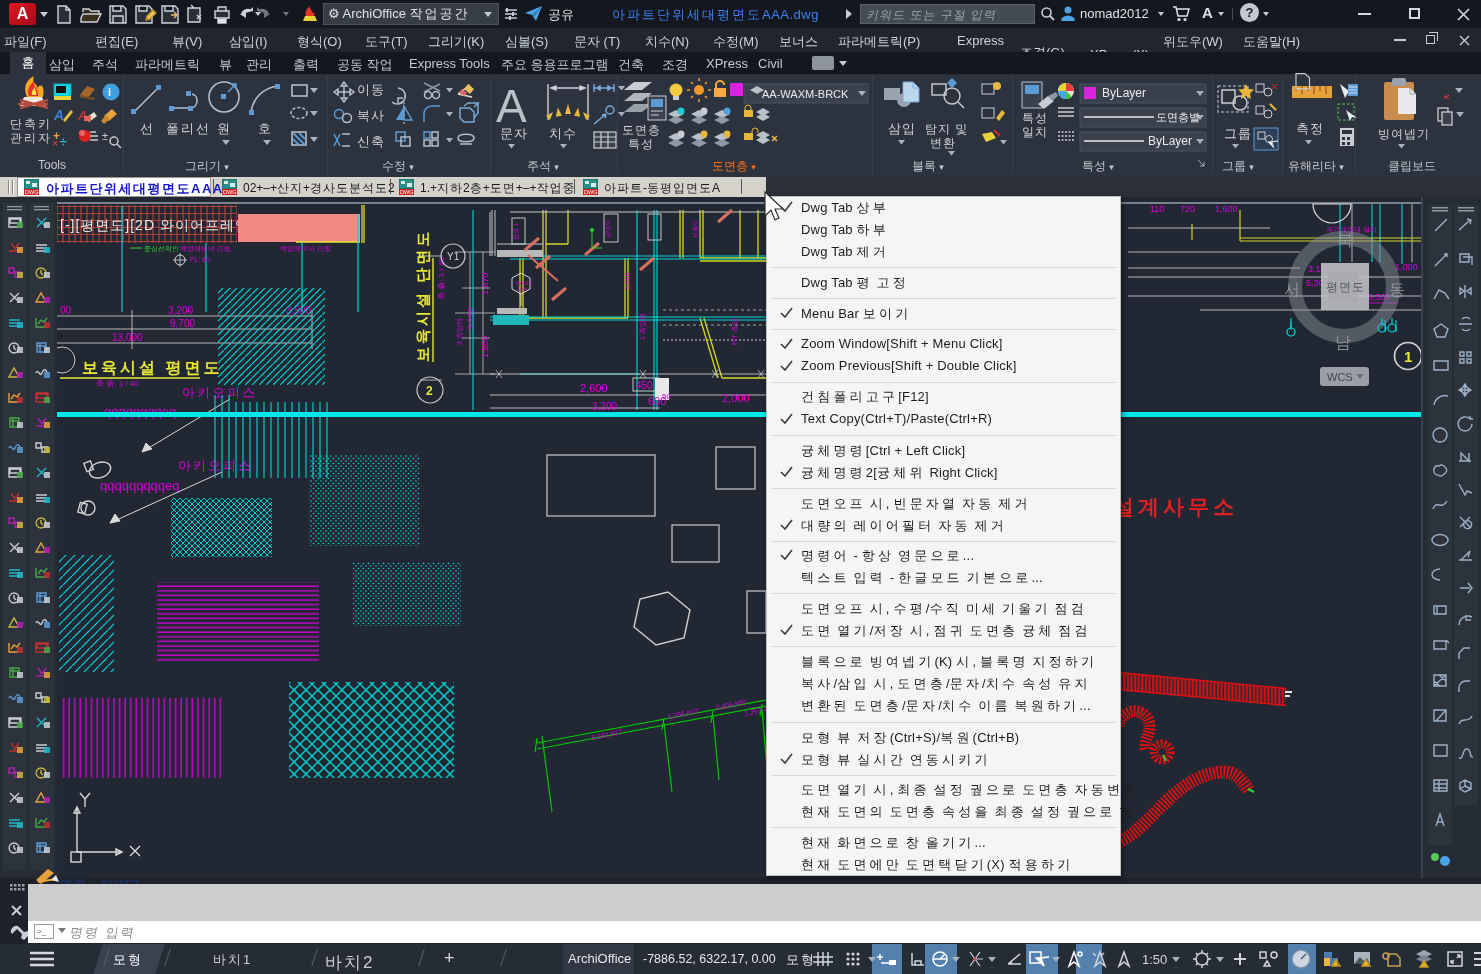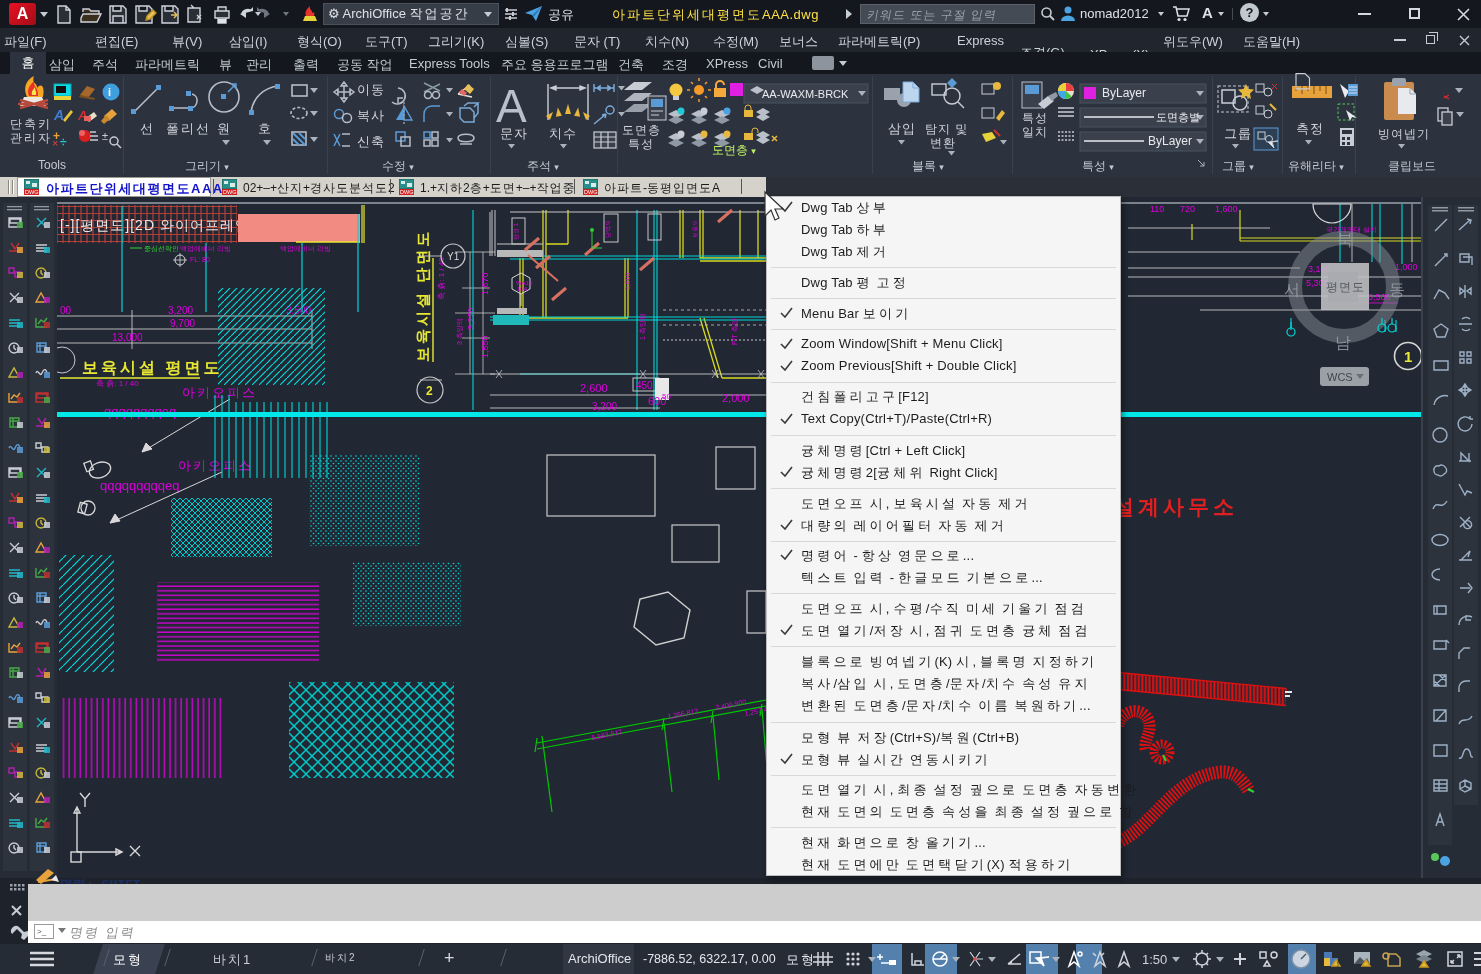--- a/index.html
+++ b/index.html
@@ -37,21 +37,21 @@
  </div>
  <svg class="abs" style="left:505px;top:8px" width="14" height="12">
         <path d="M0 2 h12 M0 6 h12 M0 10 h12" stroke="#c6ccd4" stroke-width="1.4"></path>
         <path d="M2 0 v4 M8 4 v4 M5 8 v4" stroke="#c6ccd4" stroke-width="2"></path>
       </svg>
  <svg class="abs" style="left:525px;top:6px" width="18" height="16" viewBox="0 0 18 16">
         <path d="M0 7 L17 0 L11 15 L7 9 Z" fill="#4ba3e3"></path>
         <path d="M7 9 L17 0 L9 11 Z" fill="#2d7ab5"></path>
       </svg>
  <div class="abs" style="left:548px;top:6px;color:#dde1e7;font-size:13px">공유</div>
- <div class="abs" style="left:612px;top:6px;color:#fde047;font-size:13px;letter-spacing:0.5px"><span class="ko">아파트단위세대평면도</span>AAA.dwg</div>
+ <div class="abs" style="left:612px;top:6px;color:#3b82f6;font-size:13px;letter-spacing:0.5px"><span class="ko">아파트단위세대평면도</span>AAA.dwg</div>
  <svg class="abs" style="left:845px;top:9px" width="8" height="10">
         <path d="M1 0 l6 5 l-6 5z" fill="#c6ccd4"></path>
       </svg>
  <div class="abs" style="left:860px;top:4px;width:175px;height:20px;background:#454b54;border:1px solid #5a616b"><span style="color:#9aa1ab;font-size:12px;margin-left:6px;line-height:18px;display:inline-block;transform:skewX(-10deg);letter-spacing:1px">키워드 또는 구절 입력</span></div>
  <svg class="abs" style="left:1040px;top:6px" width="16" height="16">
         <circle cx="6.5" cy="6.5" r="4.5" fill="none" stroke="#c6ccd4" stroke-width="1.6"></circle>
         <path d="M10 10 l4 4" stroke="#c6ccd4" stroke-width="1.8"></path>
       </svg>
  <svg class="abs" style="left:1060px;top:5px" width="16" height="17">
         <circle cx="8" cy="5" r="3.5" fill="#4ba3e3"></circle>
@@ -126,21 +126,21 @@
       <div class="abs" style="left:617px;top:2px;width:1px;height:98px;background:#22272f;border-right:1px solid #3a414d"></div>
       <div class="abs" style="left:872px;top:2px;width:1px;height:98px;background:#22272f;border-right:1px solid #3a414d"></div>
       <div class="abs" style="left:1012px;top:2px;width:1px;height:98px;background:#22272f;border-right:1px solid #3a414d"></div>
       <div class="abs" style="left:1212px;top:2px;width:1px;height:98px;background:#22272f;border-right:1px solid #3a414d"></div>
       <div class="abs" style="left:1282px;top:2px;width:1px;height:98px;background:#22272f;border-right:1px solid #3a414d"></div>
       <div class="abs" style="left:1355px;top:2px;width:1px;height:98px;background:#22272f;border-right:1px solid #3a414d"></div>
       <div class="abs" style="left:38px;top:84px;width:60px;color:#c3c9d2;font-size:12px;white-space:nowrap">Tools</div>
       <div class="abs" style="left:185px;top:84px;width:60px;color:#c3c9d2;font-size:12px;white-space:nowrap">그리기 <span style="font-size:9px">▾</span></div>
       <div class="abs" style="left:382px;top:84px;width:60px;color:#c3c9d2;font-size:12px;white-space:nowrap">수정 <span style="font-size:9px">▾</span></div>
       <div class="abs" style="left:527px;top:84px;width:60px;color:#c3c9d2;font-size:12px;white-space:nowrap">주석 <span style="font-size:9px">▾</span></div>
-      <div class="abs" style="left:712px;top:68px;width:60px;color:#bef264;font-size:12px;white-space:nowrap">도면층 <span style="font-size:9px">▾</span></div>
+      <div class="abs" style="left:712px;top:84px;width:60px;color:#f97316;font-size:12px;white-space:nowrap">도면층 <span style="font-size:9px">▾</span></div>
       <div class="abs" style="left:912px;top:84px;width:60px;color:#c3c9d2;font-size:12px;white-space:nowrap">블록 <span style="font-size:9px">▾</span></div>
       <div class="abs" style="left:1082px;top:84px;width:60px;color:#c3c9d2;font-size:12px;white-space:nowrap">특성 <span style="font-size:9px">▾</span></div>
       <div class="abs" style="left:1222px;top:84px;width:60px;color:#c3c9d2;font-size:12px;white-space:nowrap">그룹 <span style="font-size:9px">▾</span></div>
       <div class="abs" style="left:1288px;top:84px;width:60px;color:#c3c9d2;font-size:12px;white-space:nowrap">유해리타 <span style="font-size:9px">▾</span></div>
       <div class="abs" style="left:1388px;top:84px;width:60px;color:#c3c9d2;font-size:12px;white-space:nowrap">클립보드</div>
     </div>
 <svg class="abs" style="left:0;top:0" width="1481" height="974" viewBox="0 0 1481 974">
       <g>
 <path d="M20 106 L46 106 L42 97 L24 97 Z" fill="#ece8e0"></path>
 <path d="M20 100 L48 108 M20 108 L48 100 M18 104 L48 104" stroke="#b5493c" stroke-width="2.5"></path>
@@ -1125,21 +1125,21 @@
 <div class="abs" style="left:58px;top:50px;width:0;height:0;border-left:4px solid transparent;border-right:4px solid transparent;border-top:5px solid #777"></div>
 <div class="abs ko" style="left:70px;top:46px;color:#8a8a8a;font-size:13px;transform:skewX(-10deg)">명령 입력</div>
 </div>
 <div class="abs" style="left:0;top:944px;width:1481px;height:30px;background:#262c36;color:#c8ccd4">
       <svg class="abs" style="left:30px;top:7px" width="26" height="16">
         <path d="M0 2 h24 M0 8 h24 M0 14 h24" stroke="#d5d9df" stroke-width="2.5"></path>
       </svg>
       <div class="abs" style="left:98px;top:0;width:62px;height:30px;background:#3a4150;transform:skewX(-18deg)"></div>
       <div class="abs ko" style="left:113px;top:7px;font-size:13px;color:#fff">모형</div>
       <div class="abs ko" style="left:213px;top:7px;font-size:13px">바치1</div>
-      <div class="abs ko" style="left:325px;top:7px;font-size:10px">바치2</div>
+      <div class="abs ko" style="left:325px;top:7px;font-size:17px">바치2</div>
       <div class="abs" style="left:444px;top:4px;font-size:18px;color:#d5d9df">+</div>
       <div class="abs" style="left:97px;top:5px;width:10px;height:17px;border-right:1.5px solid #5a626e;transform:skewX(-18deg)"></div>
       <div class="abs" style="left:158px;top:5px;width:10px;height:17px;border-right:1.5px solid #5a626e;transform:skewX(-18deg)"></div>
       <div class="abs" style="left:305px;top:5px;width:10px;height:17px;border-right:1.5px solid #5a626e;transform:skewX(-18deg)"></div>
       <div class="abs" style="left:412px;top:5px;width:10px;height:17px;border-right:1.5px solid #5a626e;transform:skewX(-18deg)"></div>
       <div class="abs" style="left:494px;top:5px;width:10px;height:17px;border-right:1.5px solid #5a626e;transform:skewX(-18deg)"></div>
       <div class="abs" style="left:563px;top:0;width:71px;height:30px;background:#313844"></div>
       <div class="abs" style="left:568px;top:7px;font-size:13px;color:#e3e7ed">ArchiOffice</div>
       <div class="abs" style="left:643px;top:8px;font-size:12.5px;color:#e3e7ed">-7886.52, 6322.17, 0.00</div>
       <div class="abs ko" style="left:786px;top:7px;font-size:13px;color:#e3e7ed">모형</div>
@@ -1256,21 +1256,21 @@
         <path d="M1 6 l4 4 l7 -9" stroke="#3a3a3a" stroke-width="1.6" fill="none"></path>
       </svg>
       <div class="abs" style="left:34px;top:214px;white-space:nowrap;letter-spacing:0.2px">Text Copy(Ctrl+T)/Paste(Ctrl+R)</div>
       <div class="abs" style="left:4px;top:238px;width:345px;height:1px;background:#d8d8d8"></div>
       <div class="abs" style="left:34px;top:245px;white-space:nowrap;letter-spacing:0.2px"><span style="letter-spacing:3.2px">귱체명령</span>[Ctrl + Left Click]</div>
       <svg class="abs" style="left:13px;top:269px" width="13" height="11">
         <path d="M1 6 l4 4 l7 -9" stroke="#3a3a3a" stroke-width="1.6" fill="none"></path>
       </svg>
       <div class="abs" style="left:34px;top:267px;white-space:nowrap;letter-spacing:0.2px"><span style="letter-spacing:3.2px">귱체명령</span>2[<span style="letter-spacing:3.2px">귱체위</span> Right Click]</div>
       <div class="abs" style="left:4px;top:291px;width:345px;height:1px;background:#d8d8d8"></div>
-      <div class="abs" style="left:34px;top:298px;white-space:nowrap;letter-spacing:0.2px"><span style="letter-spacing:3.2px">도면오프</span> <span style="letter-spacing:3.2px">시</span>, <span style="letter-spacing:3.2px">보육시설</span> <span style="letter-spacing:3.2px">자동</span> <span style="letter-spacing:3.2px">제거</span></div>
+      <div class="abs" style="left:34px;top:298px;white-space:nowrap;letter-spacing:0.2px"><span style="letter-spacing:3.2px">도면오프</span> <span style="letter-spacing:3.2px">시</span>, <span style="letter-spacing:3.2px">빈문자열</span> <span style="letter-spacing:3.2px">자동</span> <span style="letter-spacing:3.2px">제거</span></div>
       <svg class="abs" style="left:13px;top:322px" width="13" height="11">
         <path d="M1 6 l4 4 l7 -9" stroke="#3a3a3a" stroke-width="1.6" fill="none"></path>
       </svg>
       <div class="abs" style="left:34px;top:320px;white-space:nowrap;letter-spacing:0.2px"><span style="letter-spacing:3.2px">대량의</span> <span style="letter-spacing:3.2px">레이어필터</span> <span style="letter-spacing:3.2px">자동</span> <span style="letter-spacing:3.2px">제거</span></div>
       <div class="abs" style="left:4px;top:344px;width:345px;height:1px;background:#d8d8d8"></div>
       <svg class="abs" style="left:13px;top:352px" width="13" height="11">
         <path d="M1 6 l4 4 l7 -9" stroke="#3a3a3a" stroke-width="1.6" fill="none"></path>
       </svg>
       <div class="abs" style="left:34px;top:350px;white-space:nowrap;letter-spacing:0.2px"><span style="letter-spacing:3.2px">명령어</span> - <span style="letter-spacing:3.2px">항상</span> <span style="letter-spacing:3.2px">영문으로</span>...</div>
       <div class="abs" style="left:34px;top:372px;white-space:nowrap;letter-spacing:0.2px"><span style="letter-spacing:3.2px">텍스트</span> <span style="letter-spacing:3.2px">입력</span> - <span style="letter-spacing:3.2px">한글모드</span> <span style="letter-spacing:3.2px">기본으로</span>...</div>

